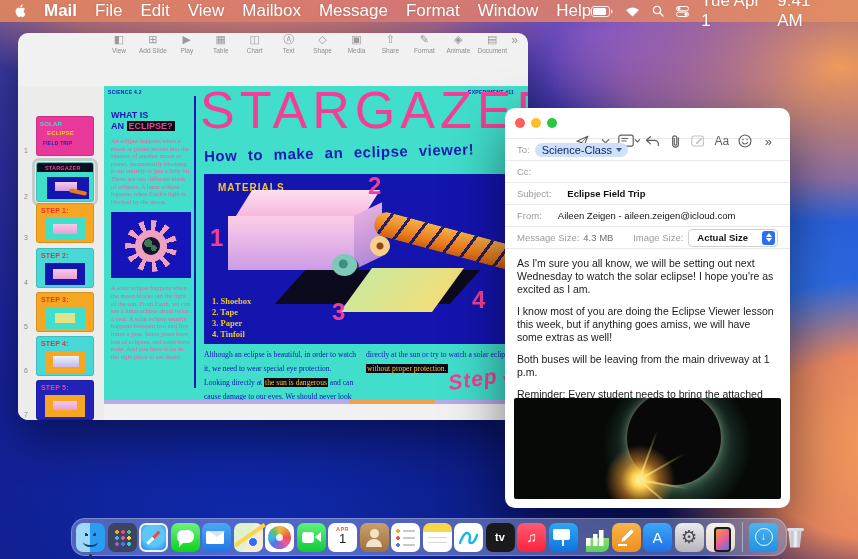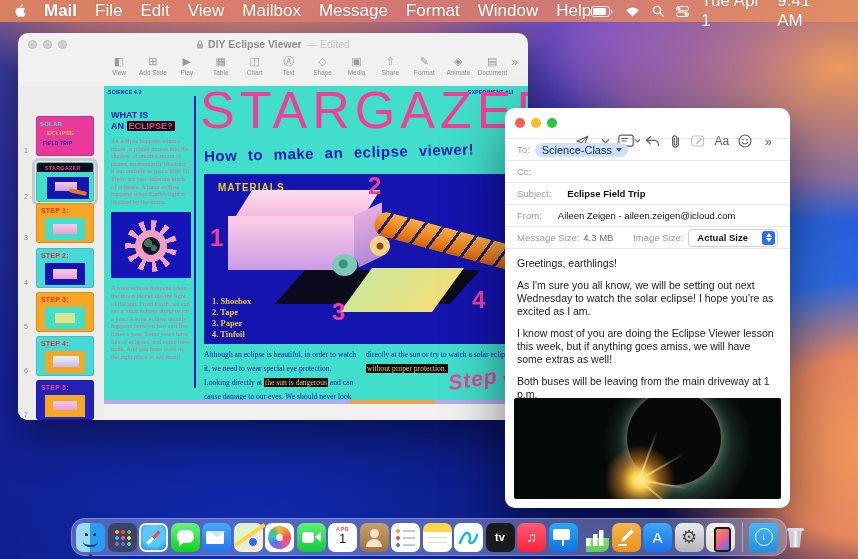--- a/index.html
+++ b/index.html
@@ -243,33 +243,20 @@
             <rect x="0.5" y="6.2" width="12" height="4.3" rx="2.1" fill="none" stroke="#fff"></rect>
             <circle cx="10" cy="8.3" r="1.5" fill="#fff"></circle>
           </svg>
       </span>
       <span class="mb-item">Tue Apr 1</span>
       <span class="mb-item">9:41 AM</span>
     </div>
   </div>
 
   <div id="keynote">
-    <div id="kn-titlebar">
-      <span class="kn-lights">
-          <i></i>
-          <i></i>
-          <i></i>
-        </span>
-      <svg width="8" height="9" viewBox="0 0 8 9" style="margin-right:4px">
-          <rect x="0.8" y="3.8" width="6.4" height="4.6" rx="1" fill="#b0b0b0"></rect>
-          <path d="M2.3 4V2.6a1.7 1.7 0 0 1 3.4 0V4" fill="none" stroke="#b0b0b0"></path>
-        </svg>
-      <span>DIY Eclipse Viewer</span>
-      <span id="kn-title-edited">— Edited</span>
-    </div>
     <div id="kn-toolbar">
       <div class="kn-tool">
           <span class="g">◧</span>
           <span class="l">View</span>
         </div>
       <div class="kn-tool">
           <span class="g">⊞</span>
           <span class="l">Add Slide</span>
         </div>
       <div class="kn-tool">
@@ -512,21 +499,20 @@
       </span>
       <span class="rgt">
         <span>Image Size:</span>
         <span class="sel-box">
           <span class="sv">Actual Size</span>
           <span class="stepper"></span>
         </span>
       </span>
     </div>
     <div id="mail-body">
-      <p>Greetings, earthlings!</p>
       <p>As I'm sure you all know, we will be setting out next Wednesday to watch the solar eclipse! I hope you're as excited as I am.</p>
       <p>I know most of you are doing the Eclipse Viewer lesson this week, but if anything goes amiss, we will have some extras as well!</p>
       <p>Both buses will be leaving from the main driveway at 1 p.m.</p>
       <p>Reminder: Every student needs to bring the attached permission slip.</p>
       <p>Can't wait!</p>
       <p class="sig">Best,</p>
       <p class="sig">Mrs. Zeigen</p>
     </div>
     <div id="eclipse-img">
       <div id="ec-glow"></div>

